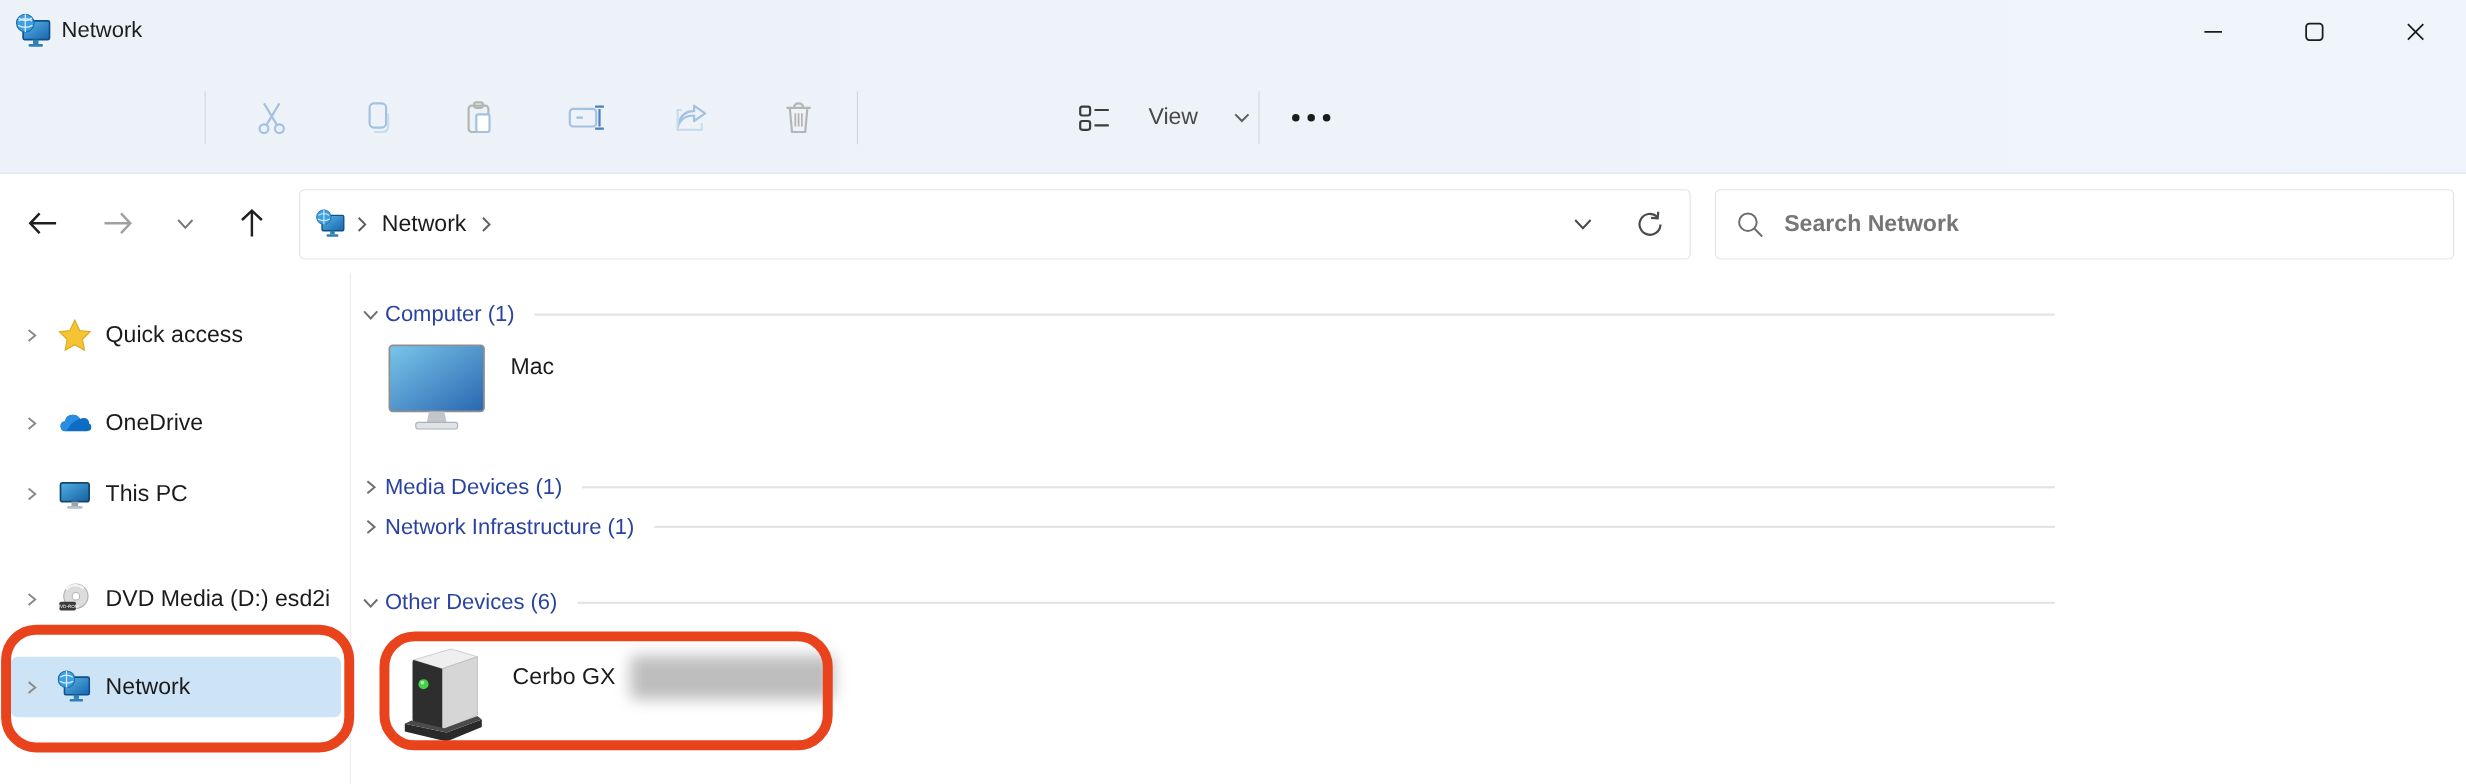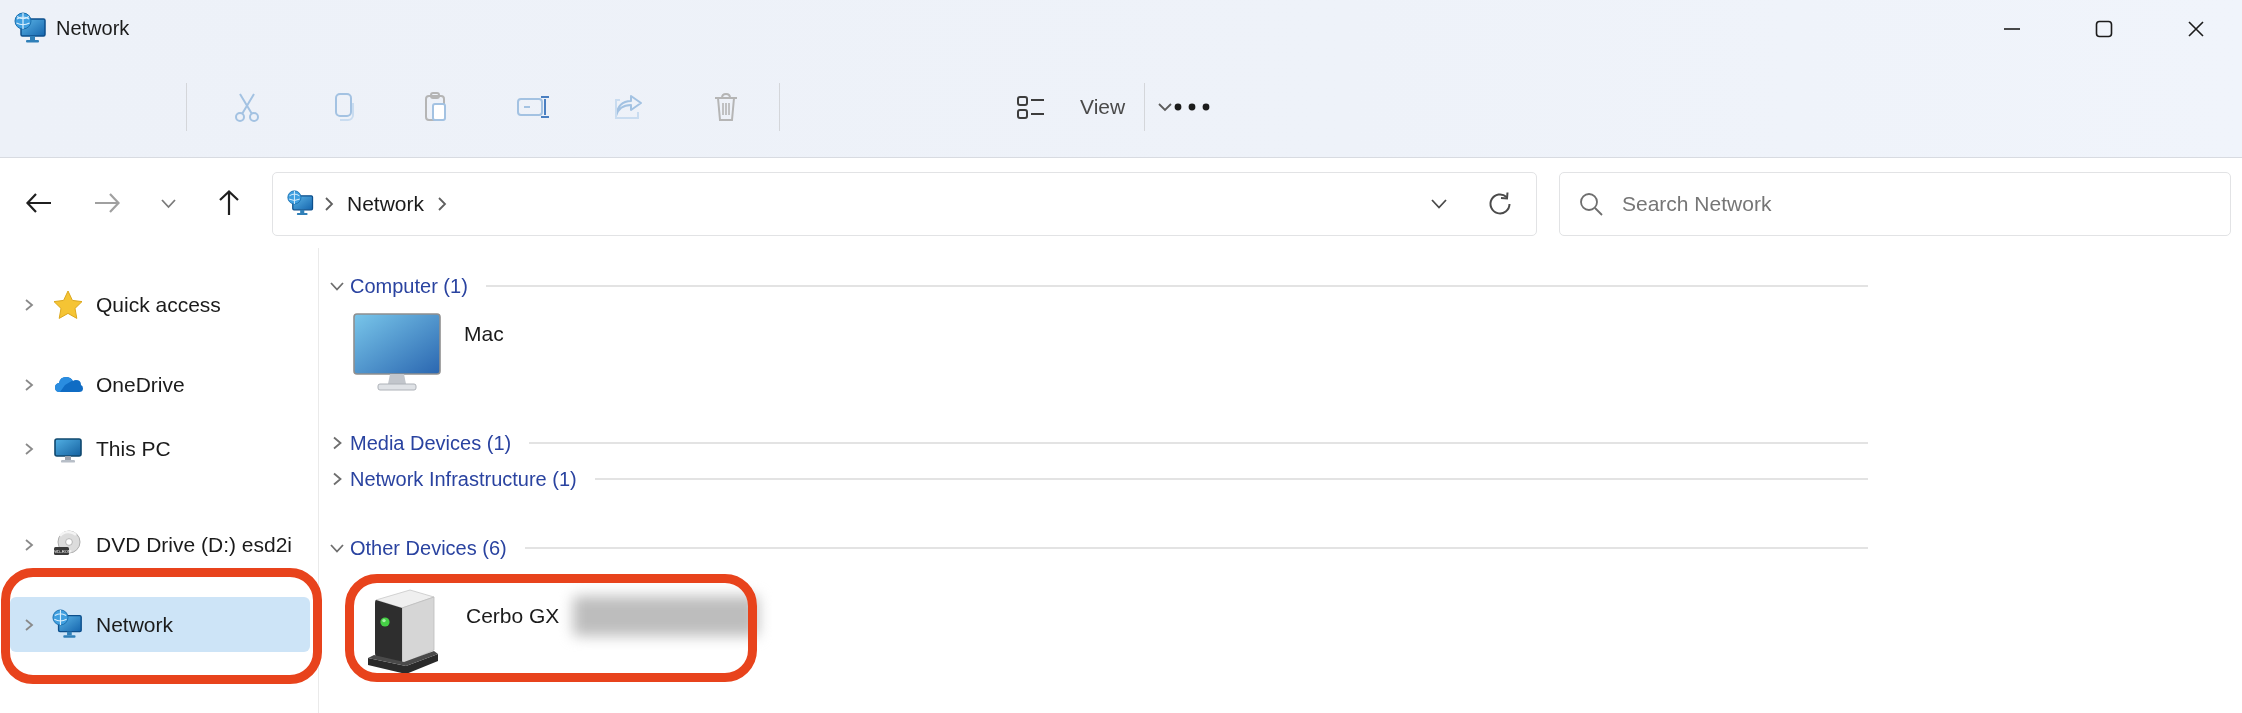--- a/index.html
+++ b/index.html
@@ -21,21 +21,21 @@
   .iconbtn{width:56px;height:58px;}
   .menubtn{gap:11px;padding:0 10px;height:58px;}
 
   
   .addressrow{position:absolute;left:0;top:158px;width:2242px;height:90px;background:#ffffff;}
   .navbtn{position:absolute;top:50%;transform:translateY(-50%);width:50px;height:50px;display:flex;align-items:center;justify-content:center;border-radius:6px;}
   .addressbox{position:absolute;left:272px;top:14px;width:1265px;height:64px;border:1px solid #e2e3e5;border-radius:5px;background:#fff;display:flex;align-items:center;padding:0 14px;box-sizing:border-box;}
   .crumb-text{font-size:21px;color:#1b1b1b;padding:0 4px;}
   .addr-spacer{flex:1;}
   .searchbox{position:absolute;left:1559px;top:14px;width:672px;height:64px;border:1px solid #e2e3e5;border-radius:5px;background:#fff;display:flex;align-items:center;padding:0 18px;box-sizing:border-box;gap:16px;}
-  .searchbox input{border:none;outline:none;flex:1;font-family:"Liberation Sans",sans-serif;font-size:21px;color:#0c4a6e;background:transparent;}
+  .searchbox input{border:none;outline:none;flex:1;font-family:"Liberation Sans",sans-serif;font-size:21px;color:#0c4a6e;background:transparent;font-weight:bold;}
   .searchbox input::placeholder{color:#767676;}
 
   
   .main{position:absolute;left:0;top:248px;width:1876px;height:465px;background:#fff;}
   .sidebar{position:absolute;left:0;top:0;width:318px;height:465px;border-right:1px solid #eaeaea;}
   .side-row{position:absolute;left:10px;width:300px;height:55px;display:flex;align-items:center;padding-left:12px;box-sizing:border-box;border-radius:6px;}
   .side-row.selected{background:#cde4f7;}
   .side-chev{width:14px;flex:0 0 auto;display:flex;}
   .side-icon{width:32px;height:32px;margin-left:16px;flex:0 0 auto;}
   .side-label{margin-left:12px;font-size:21px;color:#1b1b1b;white-space:nowrap;overflow:hidden;}
@@ -139,21 +139,21 @@
         <svg width="32" height="34" viewBox="0 0 32 34">
           <path d="M5 8 h22 M12 8 q0 -4 4 -4 q4 0 4 4" fill="none" stroke="#b5b5b5" stroke-width="2"></path>
           <path d="M8 8 l2 22 h12 l2 -22" fill="none" stroke="#b5b5b5" stroke-width="2"></path>
           <path d="M13 13 v12 M16 13 v12 M19 13 v12" stroke="#b5b5b5" stroke-width="1.6"></path>
         </svg>
       </div>
 
       <div class="tb-sep" style="left:779px;"></div>
 
 
-      <div class="tb menubtn" style="left:1004px;gap:32px;">
+      <div class="tb menubtn" style="left:968px;gap:32px;">
         <svg width="34" height="32" viewBox="0 0 34 32">
           <rect x="4" y="6" width="9" height="8" rx="2" fill="none" stroke="#3d3d3d" stroke-width="2"></rect>
           <rect x="4" y="19" width="9" height="8" rx="2" fill="none" stroke="#3d3d3d" stroke-width="2"></rect>
           <path d="M17 9 h13 M17 23 h13" stroke="#3d3d3d" stroke-width="2"></path>
         </svg>
         <span class="tb-label">View</span>
         <svg width="16" height="10" viewBox="0 0 16 10">
             <path d="M2 2 L8 8 L14 2" fill="none" stroke="#5c5c5c" stroke-width="1.8"></path>
           </svg>
       </div>
@@ -279,21 +279,21 @@
         <svg class="side-chev" width="14" height="14" viewBox="0 0 14 14">
             <path d="M4 2 L10 7 L4 12" fill="none" stroke="#8a8a8a" stroke-width="1.8"></path>
           </svg>
         <svg class="side-icon" viewBox="0 0 32 32">
           <circle cx="17" cy="13" r="11" fill="#dcdcdc" stroke="#adadad" stroke-width="1"></circle>
           <circle cx="17" cy="13" r="3.4" fill="#ffffff" stroke="#b5b5b5" stroke-width="1"></circle>
           <path d="M8 7 A11 11 0 0 1 24 6" stroke="#f4f4f4" stroke-width="2.4" fill="none"></path>
           <rect x="2" y="18" width="15" height="8" rx="1.5" fill="#3a3a3a"></rect>
           <text x="9.5" y="24" font-size="4.2" fill="#ffffff" text-anchor="middle" font-family="Liberation Sans, sans-serif">DVD-ROM</text>
         </svg>
-        <span class="side-label">DVD Drive (D:) esd2i</span>
+        <span class="side-label">DVD Media (D:) esd2i</span>
       </div>
 
       <div class="side-row selected" style="top:349px;">
         <svg class="side-chev" width="14" height="14" viewBox="0 0 14 14">
             <path d="M4 2 L10 7 L4 12" fill="none" stroke="#8a8a8a" stroke-width="1.8"></path>
           </svg>
         <svg class="side-icon" viewBox="0 0 34 34">
           <defs>
               <linearGradient id="mon4" x1="0" y1="0" x2="1" y2="1">
             <stop offset="0" stop-color="#5db6e8"></stop>

